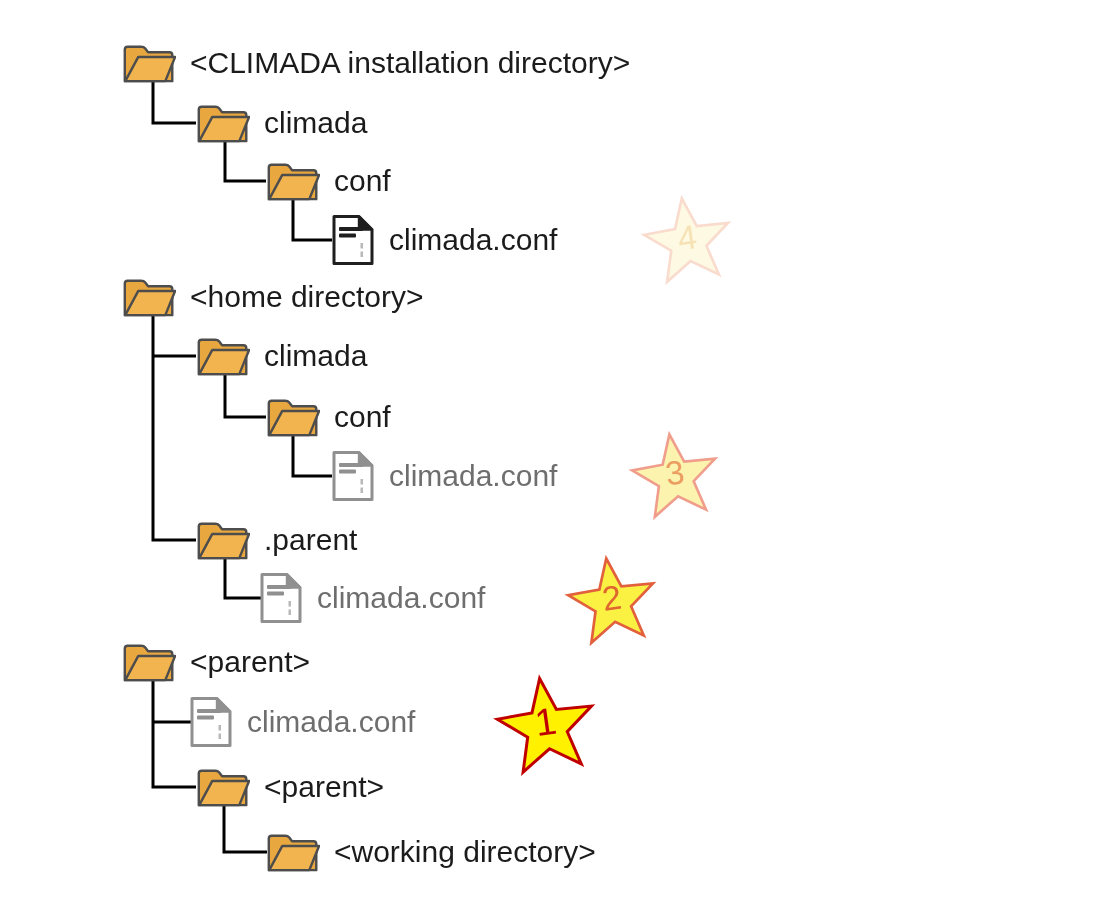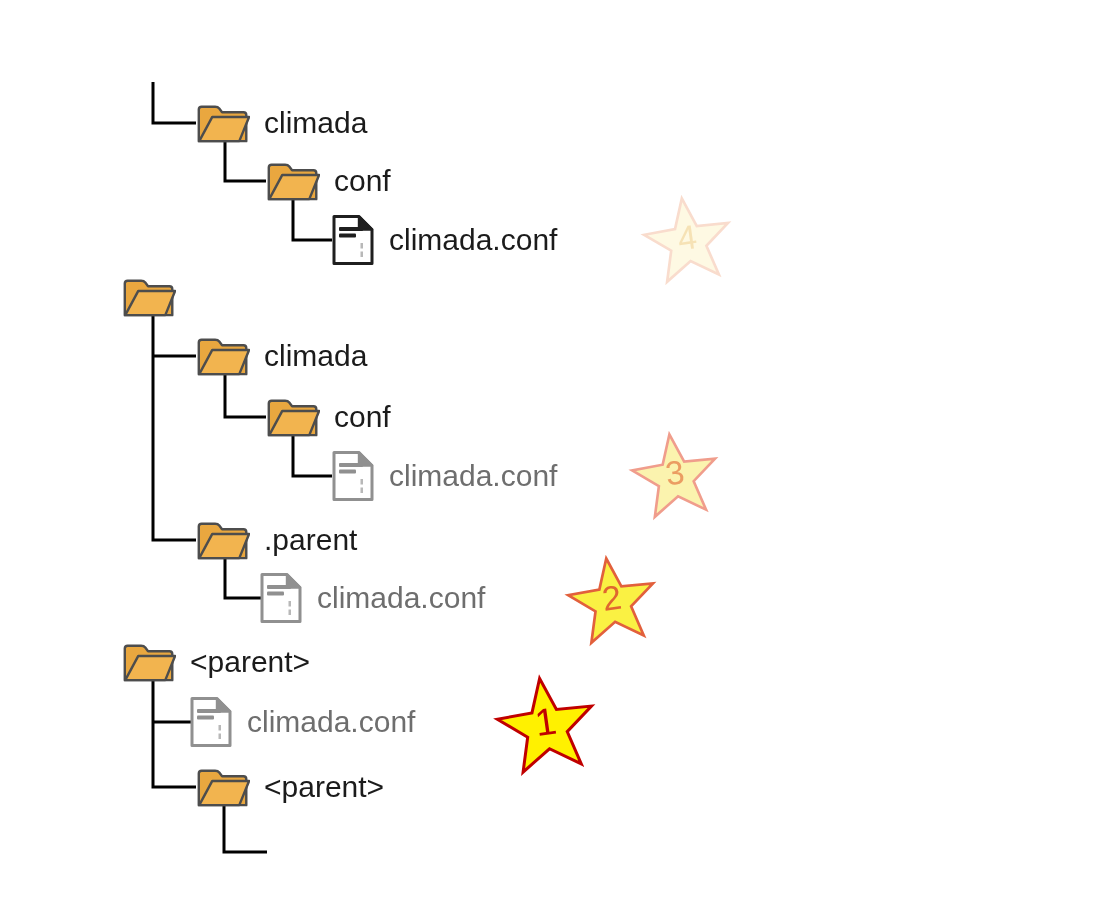--- a/index.html
+++ b/index.html
@@ -71,20 +71,26 @@
     <path d="M153,316 V540 H196"></path>
     <path d="M153,356 H196"></path>
     <path d="M225,375 V417 H266"></path>
     <path d="M293,436 V476 H332"></path>
     <path d="M225,559 V598 H261"></path>
     <path d="M153,681 V787 H196"></path>
     <path d="M153,722 H191"></path>
     <path d="M224,806 V852 H267"></path>
   </svg>
 
+  <div class="node" style="left:122px;top:63px">
+    <svg width="54" height="44" viewBox="0 0 58 47" aria-hidden="true">
+        <use href="#folder-shape"></use>
+      </svg>
+    <span class="label">&lt;CLIMADA installation directory&gt;</span>
+  </div>
   <div class="node" style="left:196px;top:123px">
     <svg width="54" height="44" viewBox="0 0 58 47" aria-hidden="true">
         <use href="#folder-shape"></use>
       </svg>
     <span class="label">climada</span>
   </div>
   <div class="node" style="left:266px;top:181px">
     <svg width="54" height="44" viewBox="0 0 58 47" aria-hidden="true">
         <use href="#folder-shape"></use>
       </svg>
@@ -94,20 +100,21 @@
     <svg width="44" height="52" viewBox="0 0 44 52" aria-hidden="true">
         <use href="#doc-black"></use>
       </svg>
     <span class="label">climada.conf</span>
   </div>
 
   <div class="node" style="left:122px;top:297px">
     <svg width="54" height="44" viewBox="0 0 58 47" aria-hidden="true">
         <use href="#folder-shape"></use>
       </svg>
+    <span class="label">&lt;home directory&gt;</span>
   </div>
   <div class="node" style="left:196px;top:356px">
     <svg width="54" height="44" viewBox="0 0 58 47" aria-hidden="true">
         <use href="#folder-shape"></use>
       </svg>
     <span class="label">climada</span>
   </div>
   <div class="node" style="left:266px;top:417px">
     <svg width="54" height="44" viewBox="0 0 58 47" aria-hidden="true">
         <use href="#folder-shape"></use>
@@ -144,20 +151,26 @@
         <use href="#doc-gray"></use>
       </svg>
     <span class="label">climada.conf</span>
   </div>
   <div class="node" style="left:196px;top:787px">
     <svg width="54" height="44" viewBox="0 0 58 47" aria-hidden="true">
         <use href="#folder-shape"></use>
       </svg>
     <span class="label">&lt;parent&gt;</span>
   </div>
+  <div class="node" style="left:266px;top:852px">
+    <svg width="54" height="44" viewBox="0 0 58 47" aria-hidden="true">
+        <use href="#folder-shape"></use>
+      </svg>
+    <span class="label">&lt;working directory&gt;</span>
+  </div>
 
   <svg class="star rot" style="left:496px;top:678px" width="100" height="92" viewBox="0 0 100 92">
     <use href="#star-shape" fill="#FFF100" stroke="#C00000"></use>
     <text x="50" y="44" fill="#C00000">1</text>
   </svg>
   <svg class="star rot" style="left:567px;top:558px" width="90" height="83" viewBox="0 0 100 92">
     <use href="#star-shape" fill="#FAF143" stroke="#E2603C"></use>
     <text x="50" y="44" fill="#E0662F">2</text>
   </svg>
   <svg class="star rot" style="left:631px;top:434px" width="88" height="81" viewBox="0 0 100 92">

